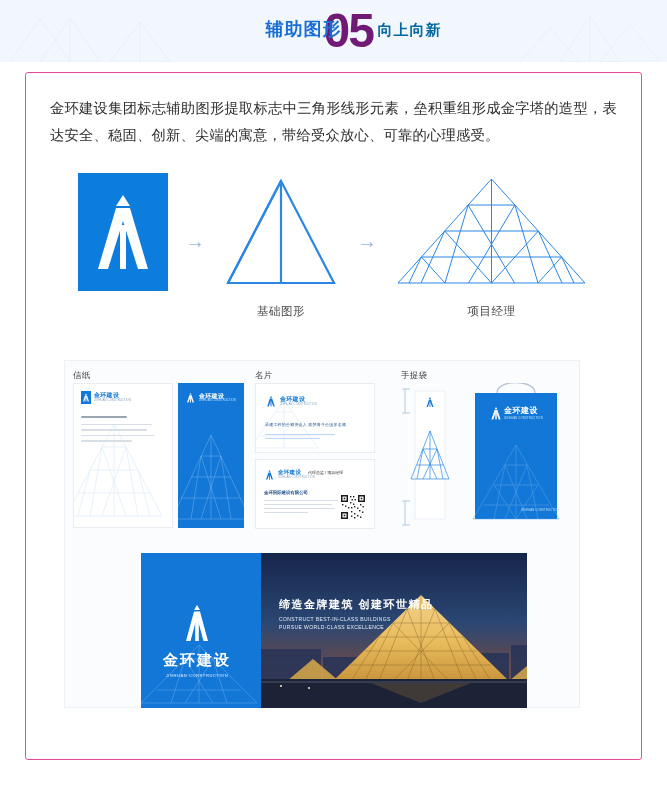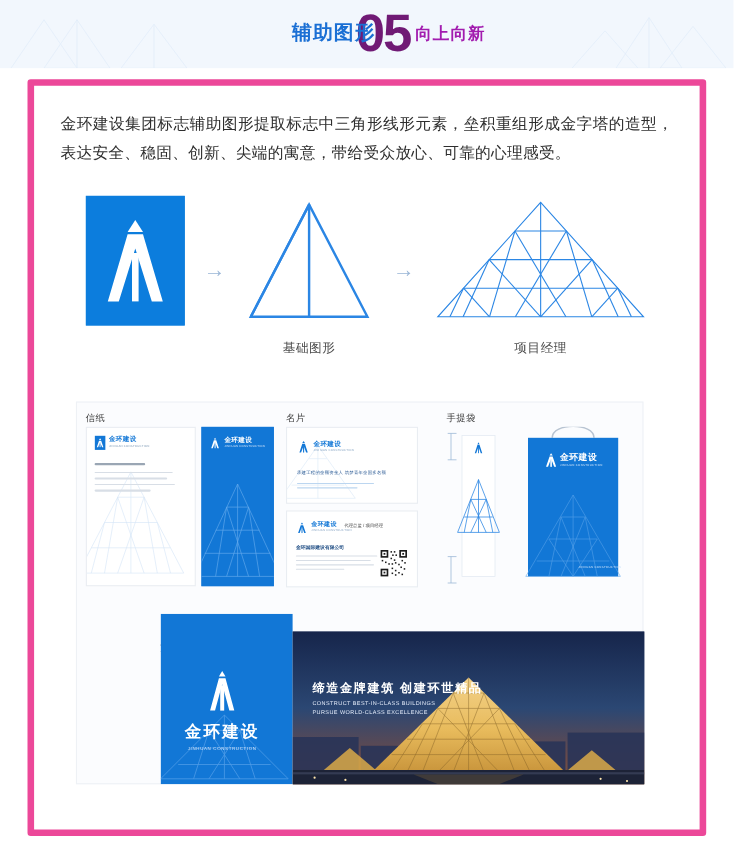--- a/index.html
+++ b/index.html
@@ -73,34 +73,34 @@
   .header-title .t-main {
     font-size: 18px;
     font-weight: bold;
     color: #1a6fd4;
     letter-spacing: 1px;
     margin-left: 40px;
   }
   .header-title .t-sub {
     font-size: 15px;
     font-weight: bold;
-    color: #a21caf;
+    color: #0369a1;
     letter-spacing: 1px;
     margin-left: 26px;
   }
 
   
   .card {
     position: absolute;
     left: 25px;
     top: 72px;
     width: 617px;
     height: 688px;
     background: #ffffff;
-    border: 6px solid #ec4899;
+    border: 1px solid #ec4899;
     border-radius: 3px;
     box-sizing: border-box;
     overflow: hidden;
   }
 
   .desc {
     margin: 22px 24px 0 24px;
     font-size: 14.3px;
     line-height: 27px;
     color: #2e2e2e;
@@ -218,22 +218,22 @@
     overflow: hidden;
   }
   .banner-left {
     position: absolute;
     left: 0; top: 0;
     width: 120px; height: 100%;
     background: #1277d6;
   }
   .banner-right {
     position: absolute;
-    left: 120px; top: 16px;
-    width: 320px; height: 100%;
+    left: 120px; top: 0;
+    width: 266px; height: 100%;
     background: linear-gradient(180deg, #1a2a52 0%, #24406f 40%, #3d3a52 70%, #594233 100%);
     overflow: hidden;
   }
   .banner-slogan {
     position: absolute;
     left: 18px;
     top: 44px;
     z-index: 5;
   }
   .banner-slogan .s1 {

